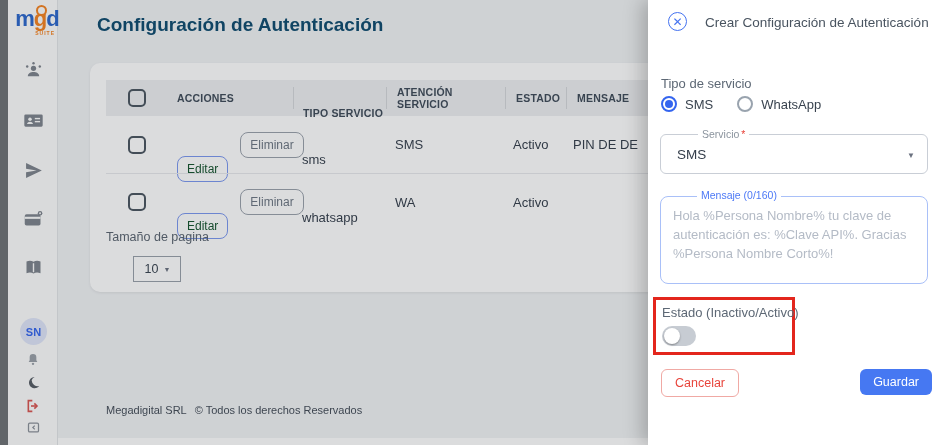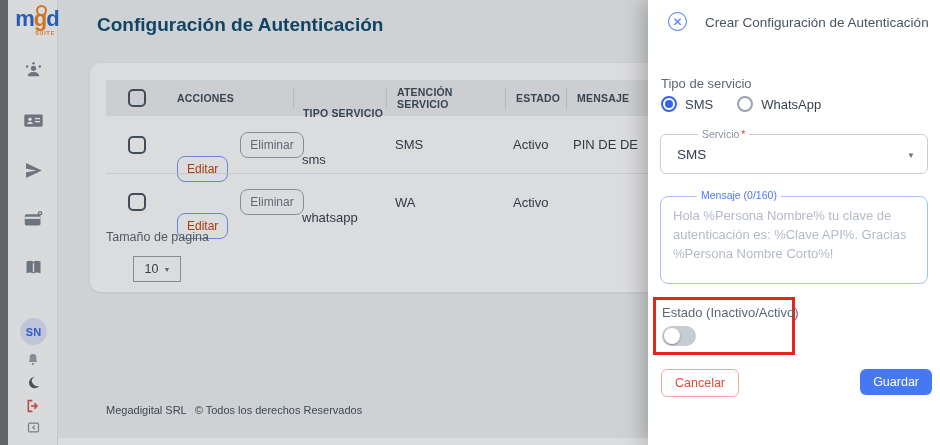--- a/index.html
+++ b/index.html
@@ -31,21 +31,21 @@
   .col-acciones { width: 125px; padding-left: 9px; display: flex; gap: 12px; align-items: center; }
   .col-tipo { width: 92px; padding-left: 9px; margin-top: 30px; }
   .col-atencion { width: 118px; padding-left: 10px; }
   .col-estado { width: 60px; padding-left: 10px; }
   .col-mensaje { flex: 1; padding-left: 10px; white-space: nowrap; overflow: hidden; }
   .thead > div { font-size: 10.5px; font-weight: bold; color: #3e4a58; letter-spacing: 0.2px; }
   .thead .vdiv { width: 1px; height: 22px; background: #d4d7da; padding: 0; position: relative; left: 0; }
   .cell-text { font-size: 13px; color: #333d4a; }
   .checkbox { width: 18px; height: 18px; border: 2px solid #49545f; border-radius: 5px; background: transparent; cursor: pointer; }
   .btn-outline { font-size: 12px; padding: 5px 9px; border-radius: 8px; background: transparent; cursor: pointer; font-family: inherit; }
-  .btn-edit { border: 1px solid #7b97f0; color: #c2410c; margin-top: 48px; }
+  .btn-edit { border: 1px solid #7b97f0; color: #14532d; margin-top: 48px; }
   .btn-delete { border: 1px solid #9aa1ab; color: #6c7683; }
   .pagination { position: absolute; left: 16px; top: 167px; display: flex; align-items: center; gap: 12px; flex-direction: column; }
   .pag-label { font-size: 12.5px; color: #5a6470; }
   .pag-select { width: 48px; height: 26px; border: 1px solid #99a0a9; border-radius: 0; display: flex; align-items: center; justify-content: center; gap: 5px; font-size: 12.5px; color: #39434f; cursor: pointer; background: transparent; }
   .pag-range { font-size: 13px; font-weight: 600; color: #39434f; }
   .caret { font-size: 7px; color: #6b7280; }
   .footer { position: absolute; left: 106px; top: 404px; display: flex; gap: 8px; font-size: 11px; color: #434c57; }
 
   
   .backdrop { position: absolute; left: 0; top: 0; width: 648px; height: 445px; background: rgba(38,43,48,0.165); }

